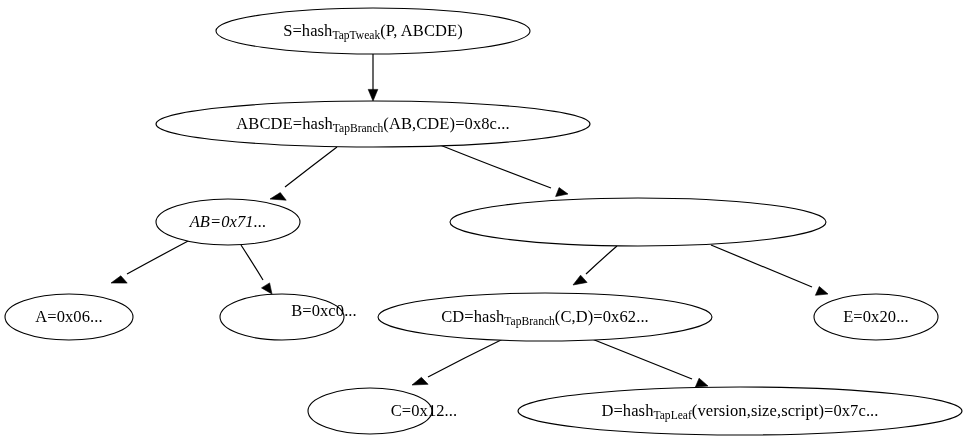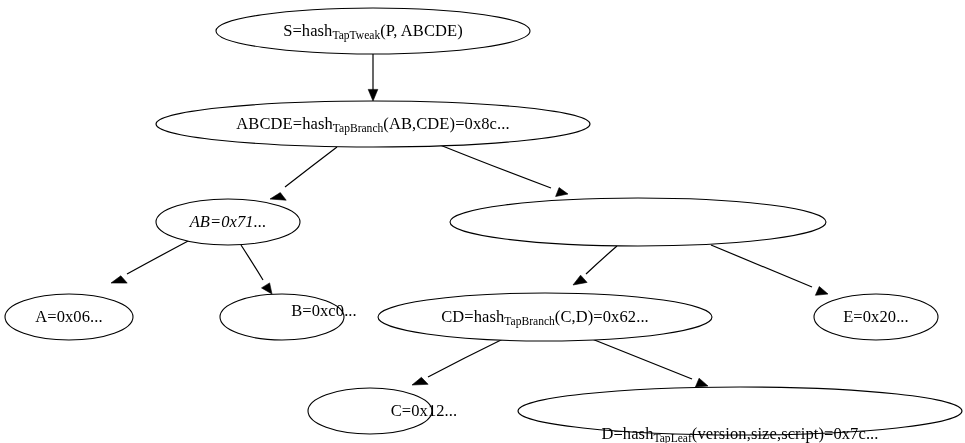--- a/index.html
+++ b/index.html
@@ -137,15 +137,15 @@
   <div class="node-label" style="left:69px; top:317px;font-family:Liberation Serif, serif;"><span>A=0x06...</span><sub></sub><span></span></div>
 
   <div class="node-label" style="left:282px; top:311px;margin-left:42px;"><span>B=0xc0...</span><sub></sub><span></span></div>
 
   <div class="node-label" style="left:545px; top:317px;text-align:center;"><span>CD=hash</span><sub>TapBranch</sub><span>(C,D)=0x62...</span></div>
 
   <div class="node-label" style="left:876px; top:317px;"><span>E=0x20...</span><sub></sub><span></span></div>
 
   <div class="node-label" style="left:378px; top:411px;margin-left:46px;"><span>C=0x12...</span><sub></sub><span></span></div>
 
-  <div class="node-label" style="left:740px; top:434px;"><span>D=hash</span><sub>TapLeaf</sub><span>(version,size,script)=0x7c...</span></div>
+  <div class="node-label" style="left:740px; top:411px;"><span>D=hash</span><sub>TapLeaf</sub><span>(version,size,script)=0x7c...</span></div>
 
 </div>
 
 </body></html>

